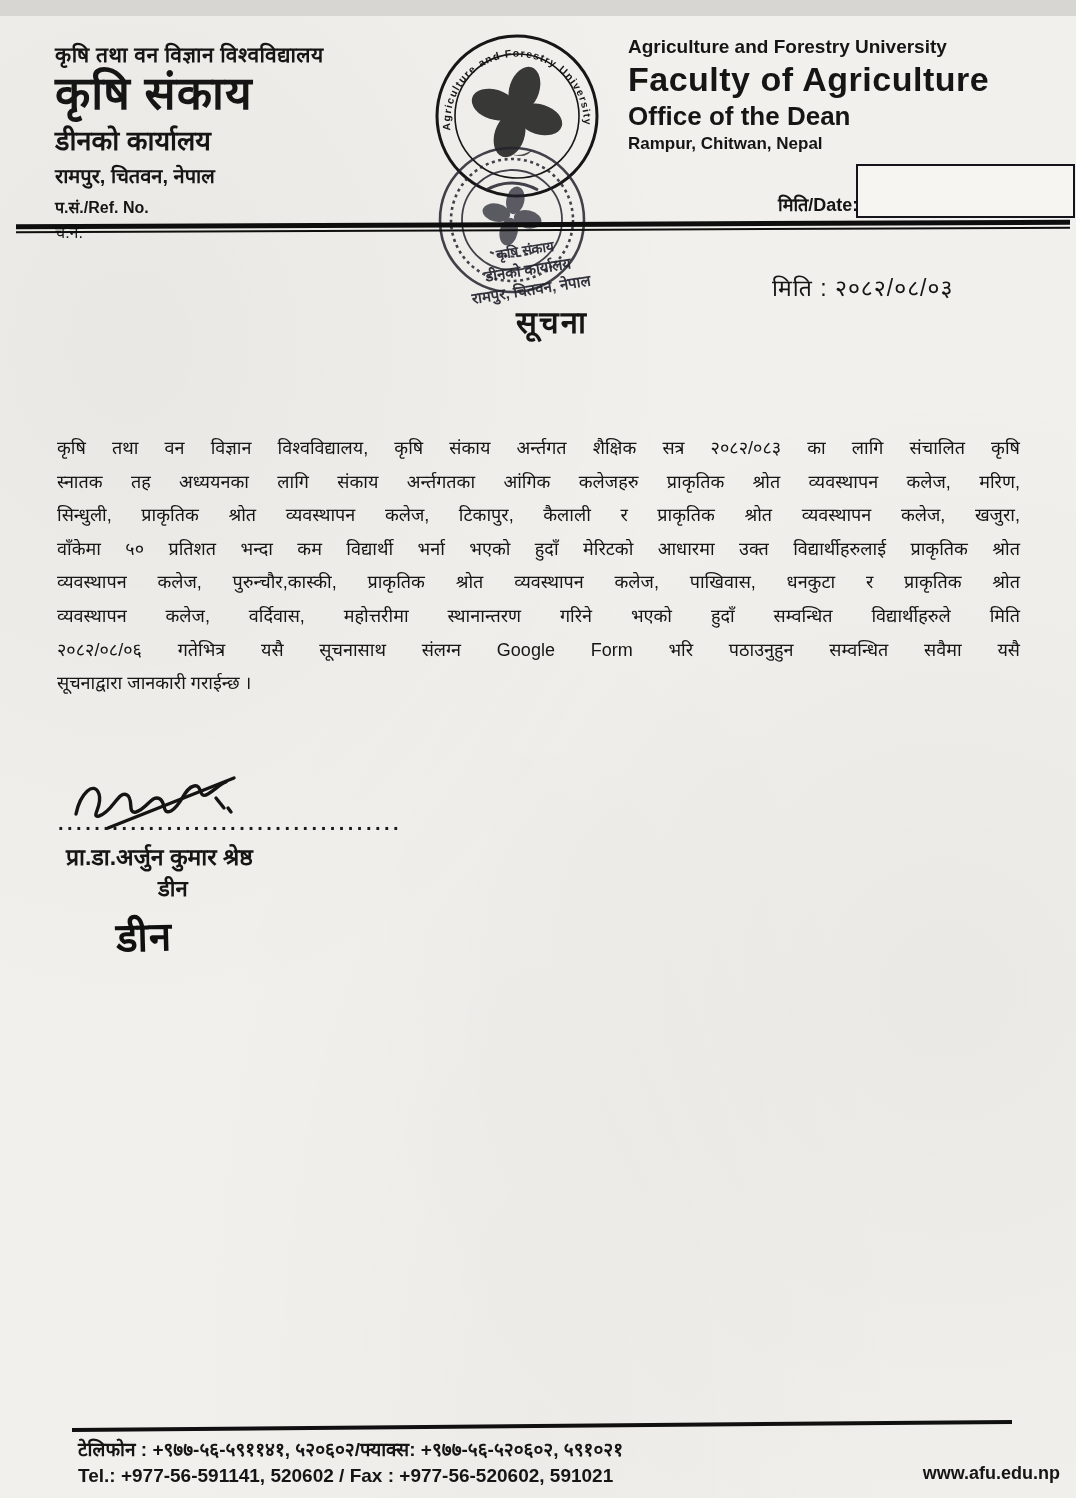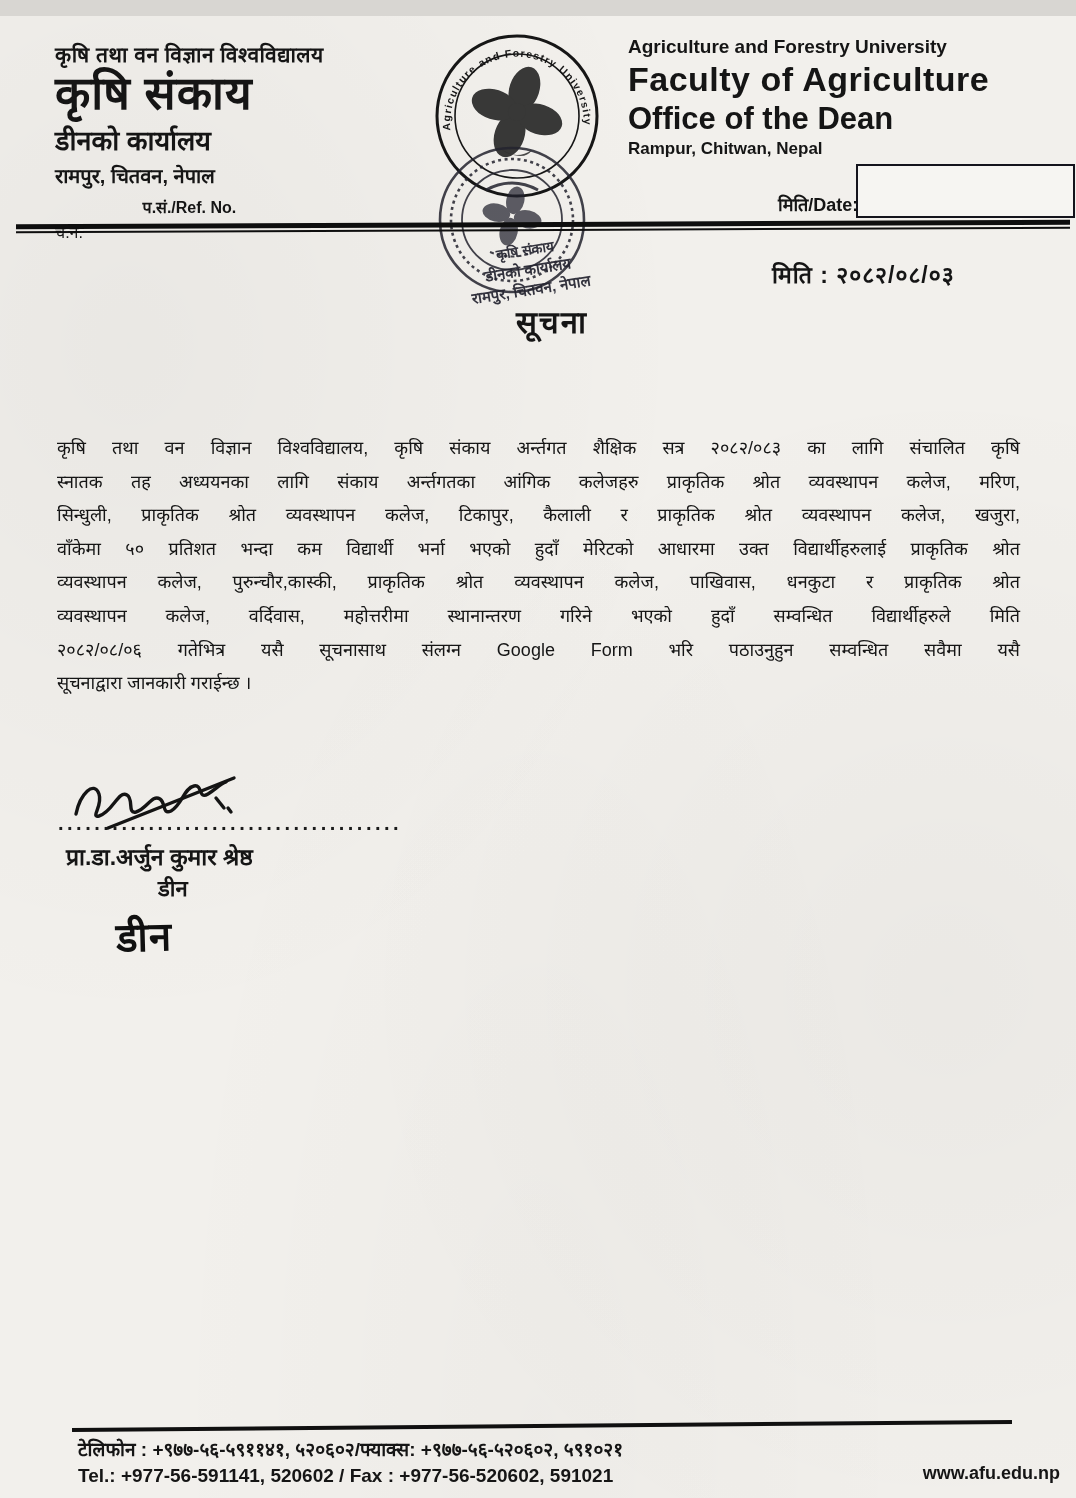--- a/index.html
+++ b/index.html
@@ -12,47 +12,47 @@
       radial-gradient(ellipse at 88% 65%, rgba(0,0,0,0.03), transparent 45%),
       radial-gradient(ellipse at 50% 95%, rgba(0,0,0,0.02), transparent 50%),
       #f2f0ec;
   }
   
   .hdr-left { position:absolute; left:55px; top:24px; }
   .hdr-left .l1 { font-size:21px; font-weight:800; letter-spacing:0.5px; }
   .hdr-left .l2 { font-size:46px; font-weight:800; line-height:1.1; letter-spacing:1px; }
   .hdr-left .l3 { font-size:27px; font-weight:800; margin-top:2px; }
   .hdr-left .l4 { font-size:20px; font-weight:800; margin-top:4px; }
-  .hdr-left .l5 { font-size:16px; font-weight:700; margin-top:7px;text-align:center; }
+  .hdr-left .l5 { font-size:16px; font-weight:700; margin-top:7px; }
   .hdr-left .l6 { font-size:16px; font-weight:400; margin-top:3px; }
 
   .hdr-right { position:absolute; left:628px; top:20px; }
   .hdr-right .r1 { font-size:19px; font-weight:800; }
   .hdr-right .r2 { font-size:34px; font-weight:800; margin-top:2px; letter-spacing:0.5px; }
-  .hdr-right .r3 { font-size:31px; font-weight:800; margin-top:2px; }
+  .hdr-right .r3 { font-size:26px; font-weight:800; margin-top:2px; }
   .hdr-right .r4 { font-size:17px; font-weight:700; margin-top:2px; }
 
   .date-label { position:absolute; left:778px; top:176px; font-size:18px; font-weight:800; }
   .date-box { position:absolute; left:856px; top:148px; width:219px; height:54px;
               border:2px solid #14141c; background:rgba(255,255,255,0.35); }
 
   .logo-wrap { position:absolute; left:424px; top:8px; width:184px; height:290px; }
 
   .office-stamp { position:absolute; left:428px; top:224px; width:200px; text-align:center;
                   transform:rotate(-9deg); color:#242430; opacity:0.92; }
   .office-stamp .s1 { font-size:14px; font-weight:800; }
   .office-stamp .s2 { font-size:15px; font-weight:800; }
   .office-stamp .s3 { font-size:15px; font-weight:800; }
 
   .rule-main { position:absolute; left:16px; top:206px; width:1054px; height:9px;
                border-top:5px solid #0e0e0e; border-bottom:2px solid #0e0e0e;
                transform:rotate(-0.25deg); }
 
   
-  .date-line { position:absolute; left:772px; top:242px; font-size:23px; font-weight:700;
+  .date-line { position:absolute; left:772px; top:255px; font-size:23px; font-weight:400;
                letter-spacing:1px; }
   .notice-title { position:absolute; left:0; top:284px; width:1104px; text-align:center;
                   font-size:31px; font-weight:800; letter-spacing:2px; }
   .body-text { position:absolute; left:57px; top:416px; width:963px;
                font-size:18px; line-height:33.6px; font-weight:400; }
   .body-text .jl { text-align:justify; text-align-last:justify; }
   .body-text .ll { text-align:left; }
 
   
   .sig { position:absolute; left:58px; top:752px; width:360px; }

